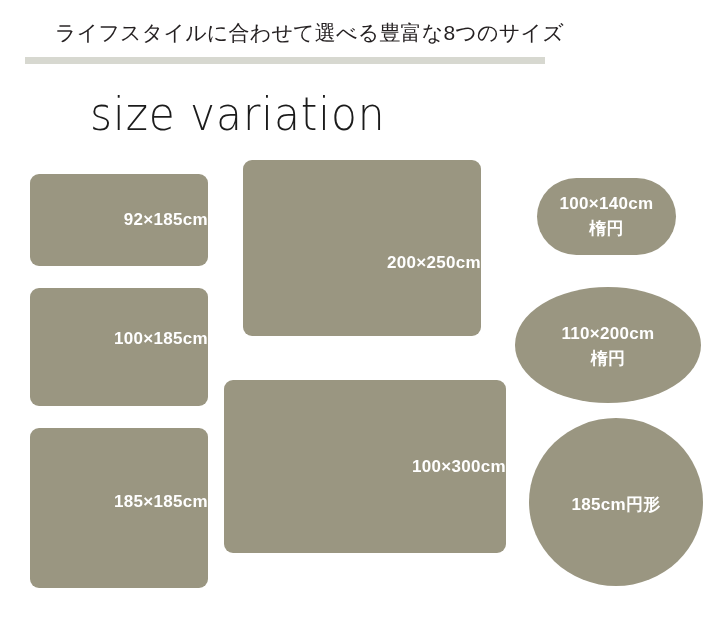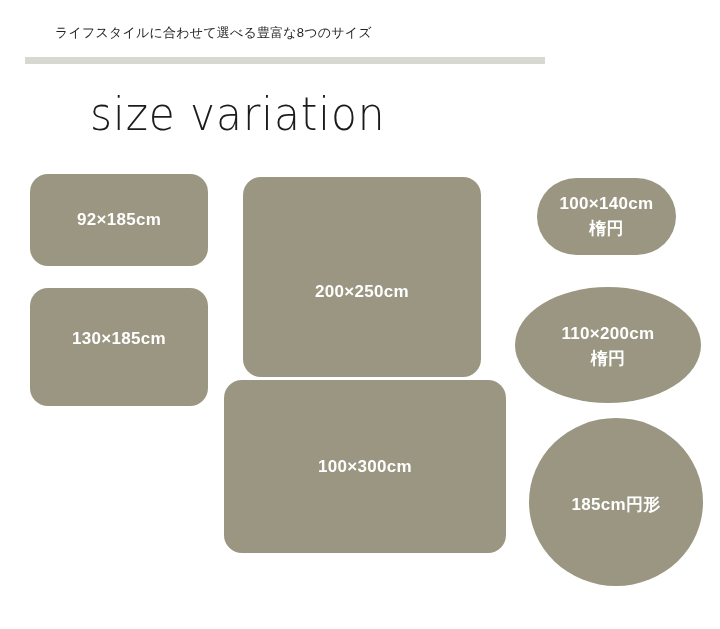--- a/index.html
+++ b/index.html
@@ -16,21 +16,21 @@
     height: 629px;
     background: #ffffff;
     overflow: hidden;
   }
 
   
   .header-text {
     position: absolute;
     left: 55px;
     top: 22px;
-    font-size: 13px;
+    font-size: 21px;
     line-height: 22px;
     color: #231f20;
     letter-spacing: 0.2px;
     white-space: nowrap;
     font-weight: 400;
   }
   .divider {
     position: absolute;
     left: 25px;
     top: 57px;
@@ -67,29 +67,29 @@
     box-sizing: border-box;
   }
   .shape .label {
     font-size: 17px;
     line-height: 25px;
     font-weight: 700;
     letter-spacing: 0.3px;
     color: #ffffff;
     white-space: pre-line;
   }
-  .rect { border-radius: 18px; }
+  .rect { border-radius: 9px; justify-content: flex-end; }
 
   
   #shape-0 { left: 30px;  top: 174px; width: 178px; height: 92px;  }
   #shape-1 { left: 30px;  top: 288px; width: 178px; height: 118px; }
   #shape-2 { left: 30px;  top: 428px; width: 178px; height: 160px; }
 
   
-  #shape-3 { left: 243px; top: 177px; width: 238px; height: 200px; }
+  #shape-3 { left: 243px; top: 160px; width: 238px; height: 176px; }
   #shape-4 { left: 224px; top: 380px; width: 282px; height: 173px; }
 
   
   #shape-5 {
     left: 537px; top: 178px; width: 139px; height: 77px;
     border-radius: 46px / 45px;
   }
   #shape-6 {
     left: 515px; top: 287px; width: 186px; height: 116px;
     border-radius: 93px / 58px;
@@ -118,23 +118,26 @@
 
   <div class="divider"></div>
 
   <div class="section-title">size  variation</div>
 
   <div class="shape rect" id="shape-0">
     <span class="label">92×185cm</span>
   </div>
 
   <div class="shape rect" id="shape-1">
-    <span class="label">130×185cm</span>
+    <span class="label">100×185cm</span>
   </div>
 
+  <div class="shape rect" id="shape-2">
+    <span class="label">185×185cm</span>
+  </div>
 
   <div class="shape rect" id="shape-3">
     <span class="label">200×250cm</span>
   </div>
 
   <div class="shape rect" id="shape-4">
     <span class="label">100×300cm</span>
   </div>
 
   <div class="shape" id="shape-5">

